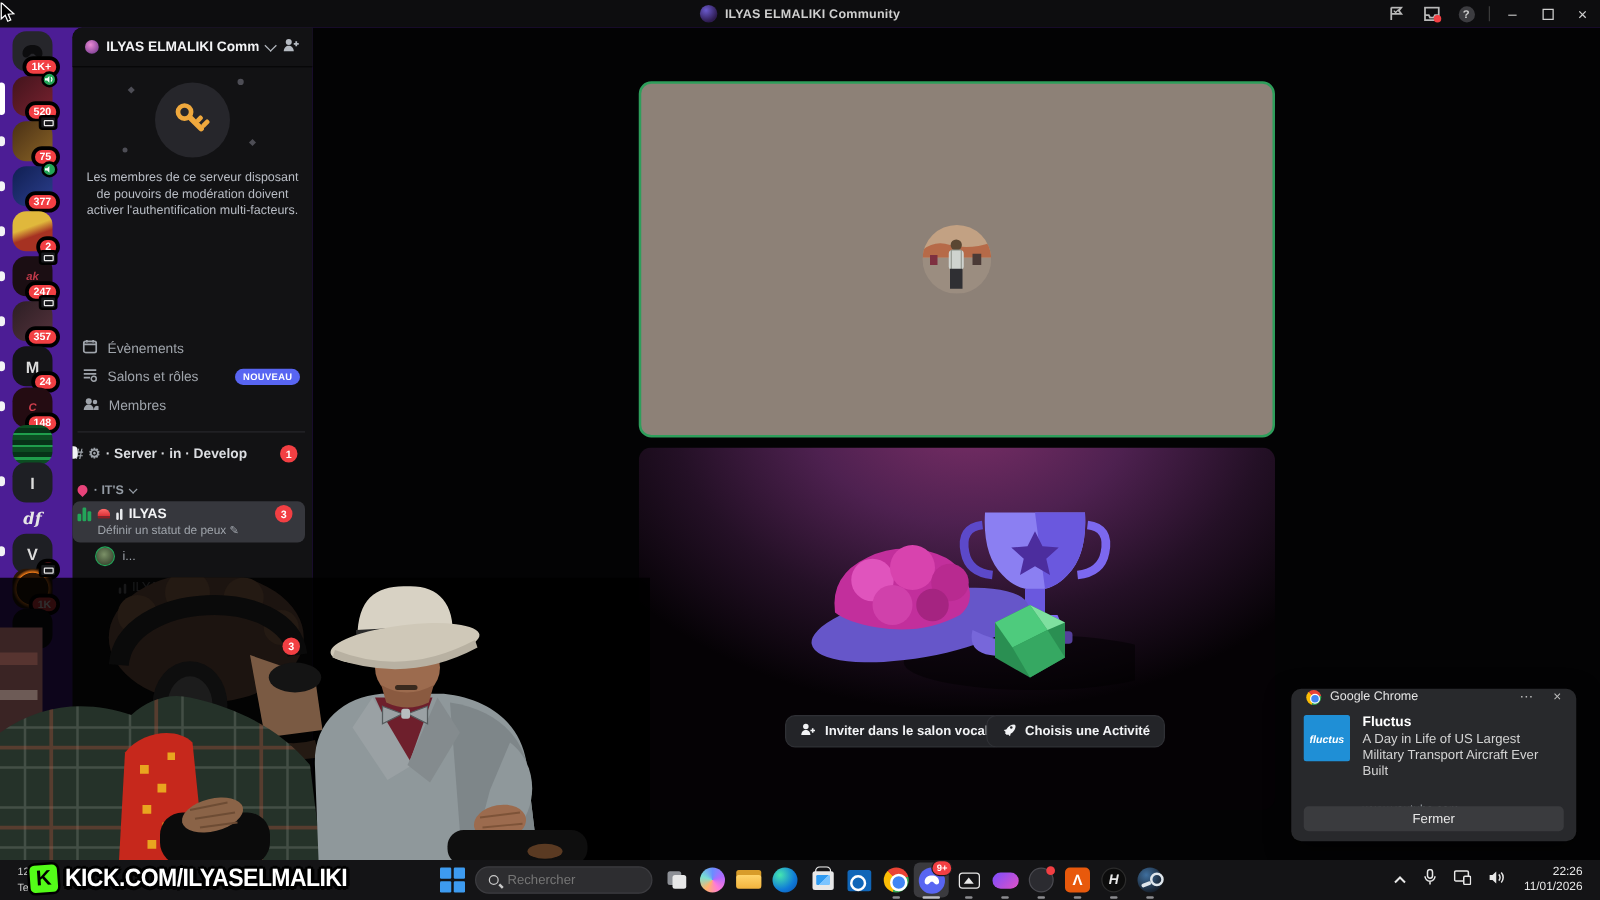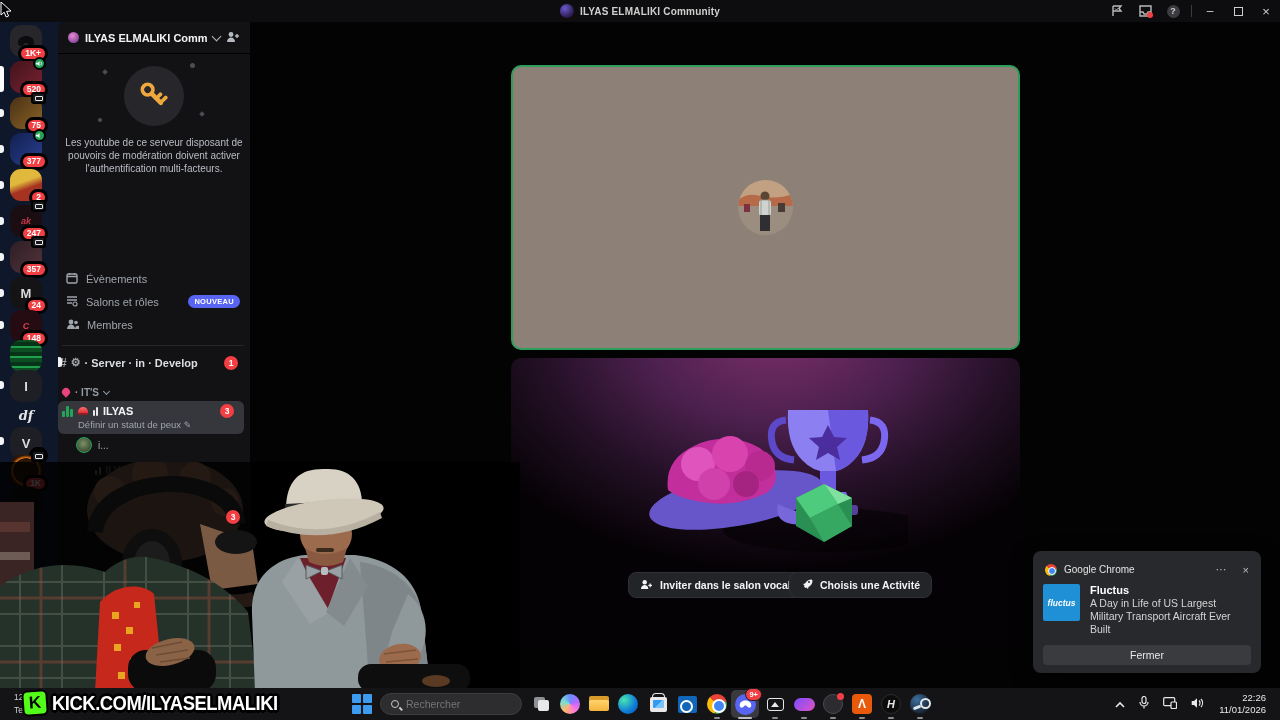--- a/index.html
+++ b/index.html
@@ -1,18 +1,18 @@
 <!DOCTYPE html>
 <html><head>
 <meta charset="utf-8">
 <style>
   * { margin:0; padding:0; box-sizing:border-box; }
   html,body { background:#000; }
   body { font-family:"Liberation Sans", sans-serif; }
-  .screen { position:relative; width:1280px; height:720px; background:#0f172a; overflow:hidden; }
+  .screen { position:relative; width:1280px; height:720px; background:#4c1d95; overflow:hidden; }
   .abs { position:absolute; }
 
   
   .titlebar { position:absolute; left:0; top:0; width:1280px; height:22px; background:#0d0d0f; }
   .tb-title { position:absolute; left:50%; transform:translateX(-50%); top:0; height:22px; display:flex; align-items:center; gap:6px; }
   .tb-avatar { width:14px; height:14px; border-radius:50%; background:radial-gradient(circle at 35% 30%, #6a5acd, #2d1b4e 70%); }
   .tb-text { font-size:10px; color:#cfcfcf; font-weight:700; letter-spacing:.2px; }
   .tb-icons { position:absolute; right:0; top:0; height:22px; display:flex; align-items:center; }
   .tb-ic { width:28px; height:22px; display:flex; align-items:center; justify-content:center; color:#b9b9b9; position:relative; }
   .tb-sep { width:1px; height:12px; background:#3a3a3a; margin:0 4px; }
@@ -95,21 +95,21 @@
   .main-bg { position:absolute; left:250px; top:22px; width:1030px; height:666px; background:#030304; }
   .video-tile { position:absolute; left:511px; top:65px; width:509px; height:285px; background:#8d8177; border:2px solid #2e9e5b; border-radius:10px; z-index:1; }
   .tile-avatar { position:absolute; left:738px; top:180px; width:55px; height:55px; border-radius:50%; overflow:hidden; z-index:2; }
 
   .activity-tile { position:absolute; left:511px; top:358px; width:509px; height:290px; border-radius:10px; overflow:hidden; z-index:1;
     background:radial-gradient(ellipse 430px 300px at 52% -10%, #7c2f68 0%, #4e2150 30%, #241026 55%, #050205 80%), #050205; }
   .act-btn { position:absolute; height:26px; background:#232428; border:1px solid #2f3035; border-radius:8px; display:flex; align-items:center; gap:7px; padding:0 11px; color:#f2f3f5; font-size:10.5px; font-weight:600; z-index:2; }
 
   
   .notif { position:absolute; left:1033px; top:551px; width:228px; height:122px; background:#28292c; border-radius:8px; box-shadow:0 6px 20px rgba(0,0,0,.6); z-index:40; }
-  .notif-head { display:flex; align-items:center; gap:7px; padding:12px 10px 4px 12px; }
+  .notif-head { display:flex; align-items:center; gap:7px; padding:0 10px 4px 12px; }
   .chrome-ic { width:12px; height:12px; border-radius:50%; background:conic-gradient(from -45deg, #ea4335 0 120deg, #34a853 0 240deg, #fbbc05 0 360deg); position:relative; flex:none; }
   .chrome-ic::after { content:""; position:absolute; left:3px; top:3px; width:6px; height:6px; border-radius:50%; background:#4285f4; border:1px solid #fff; }
   .notif-app { font-size:10px; color:#e3e3e3; flex:1; }
   .notif-more { color:#bdbdbd; font-size:11px; letter-spacing:1px; padding:0 6px; }
   .notif-close { color:#bdbdbd; font-size:11px; padding:0 2px; }
   .notif-body { display:flex; gap:10px; padding:4px 12px 0 10px; }
   .notif-thumb { width:37px; height:37px; background:#1f8fd6; border-radius:2px; display:flex; align-items:center; justify-content:center; color:#fff; font-size:8.5px; font-style:italic; font-weight:700; flex:none; }
   .notif-title { font-size:11px; font-weight:700; color:#fff; }
   .notif-text { font-size:10.5px; color:#d4d4d4; line-height:13px; margin-top:1px; }
   .notif-src { font-size:9.5px; color:#9aa0a6; margin-top:18px; }
@@ -330,21 +330,21 @@
   <div class="mfa-keywrap">
     <svg width="36" height="36" viewBox="0 0 48 48">
       <g transform="rotate(-45 24 24)">
         <circle cx="24" cy="12" r="7" fill="none" stroke="#efa83d" stroke-width="5"></circle>
         <rect x="21" y="18" width="6" height="22" rx="3" fill="#efa83d"></rect>
         <rect x="26" y="26" width="8" height="5" rx="2" fill="#efa83d"></rect>
         <rect x="26" y="34" width="10" height="5" rx="2" fill="#efa83d"></rect>
       </g>
     </svg>
   </div>
-  <div class="mfa-text" style="top:136px">Les youtube de ce serveur disposant de pouvoirs de modération doivent activer l'authentification multi-facteurs.</div>
+  <div class="mfa-text" style="top:136px">Les membres de ce serveur disposant de pouvoirs de modération doivent activer l'authentification multi-facteurs.</div>
 
   <div class="nav-row" style="top:267px">
     <span><svg width="12" height="12" viewBox="0 0 12 12">
           <rect x="1" y="2" width="10" height="9" rx="1.5" fill="none" stroke="#9fa4ab" stroke-width="1.4"></rect>
           <path d="M1 4.5 h10 M3.5 1 v2 M8.5 1 v2" stroke="#9fa4ab" stroke-width="1.4"></path>
         </svg></span>
     <span>Évènements</span>
   </div>
   <div class="nav-row" style="top:290px">
     <span><svg width="12" height="12" viewBox="0 0 12 12">

